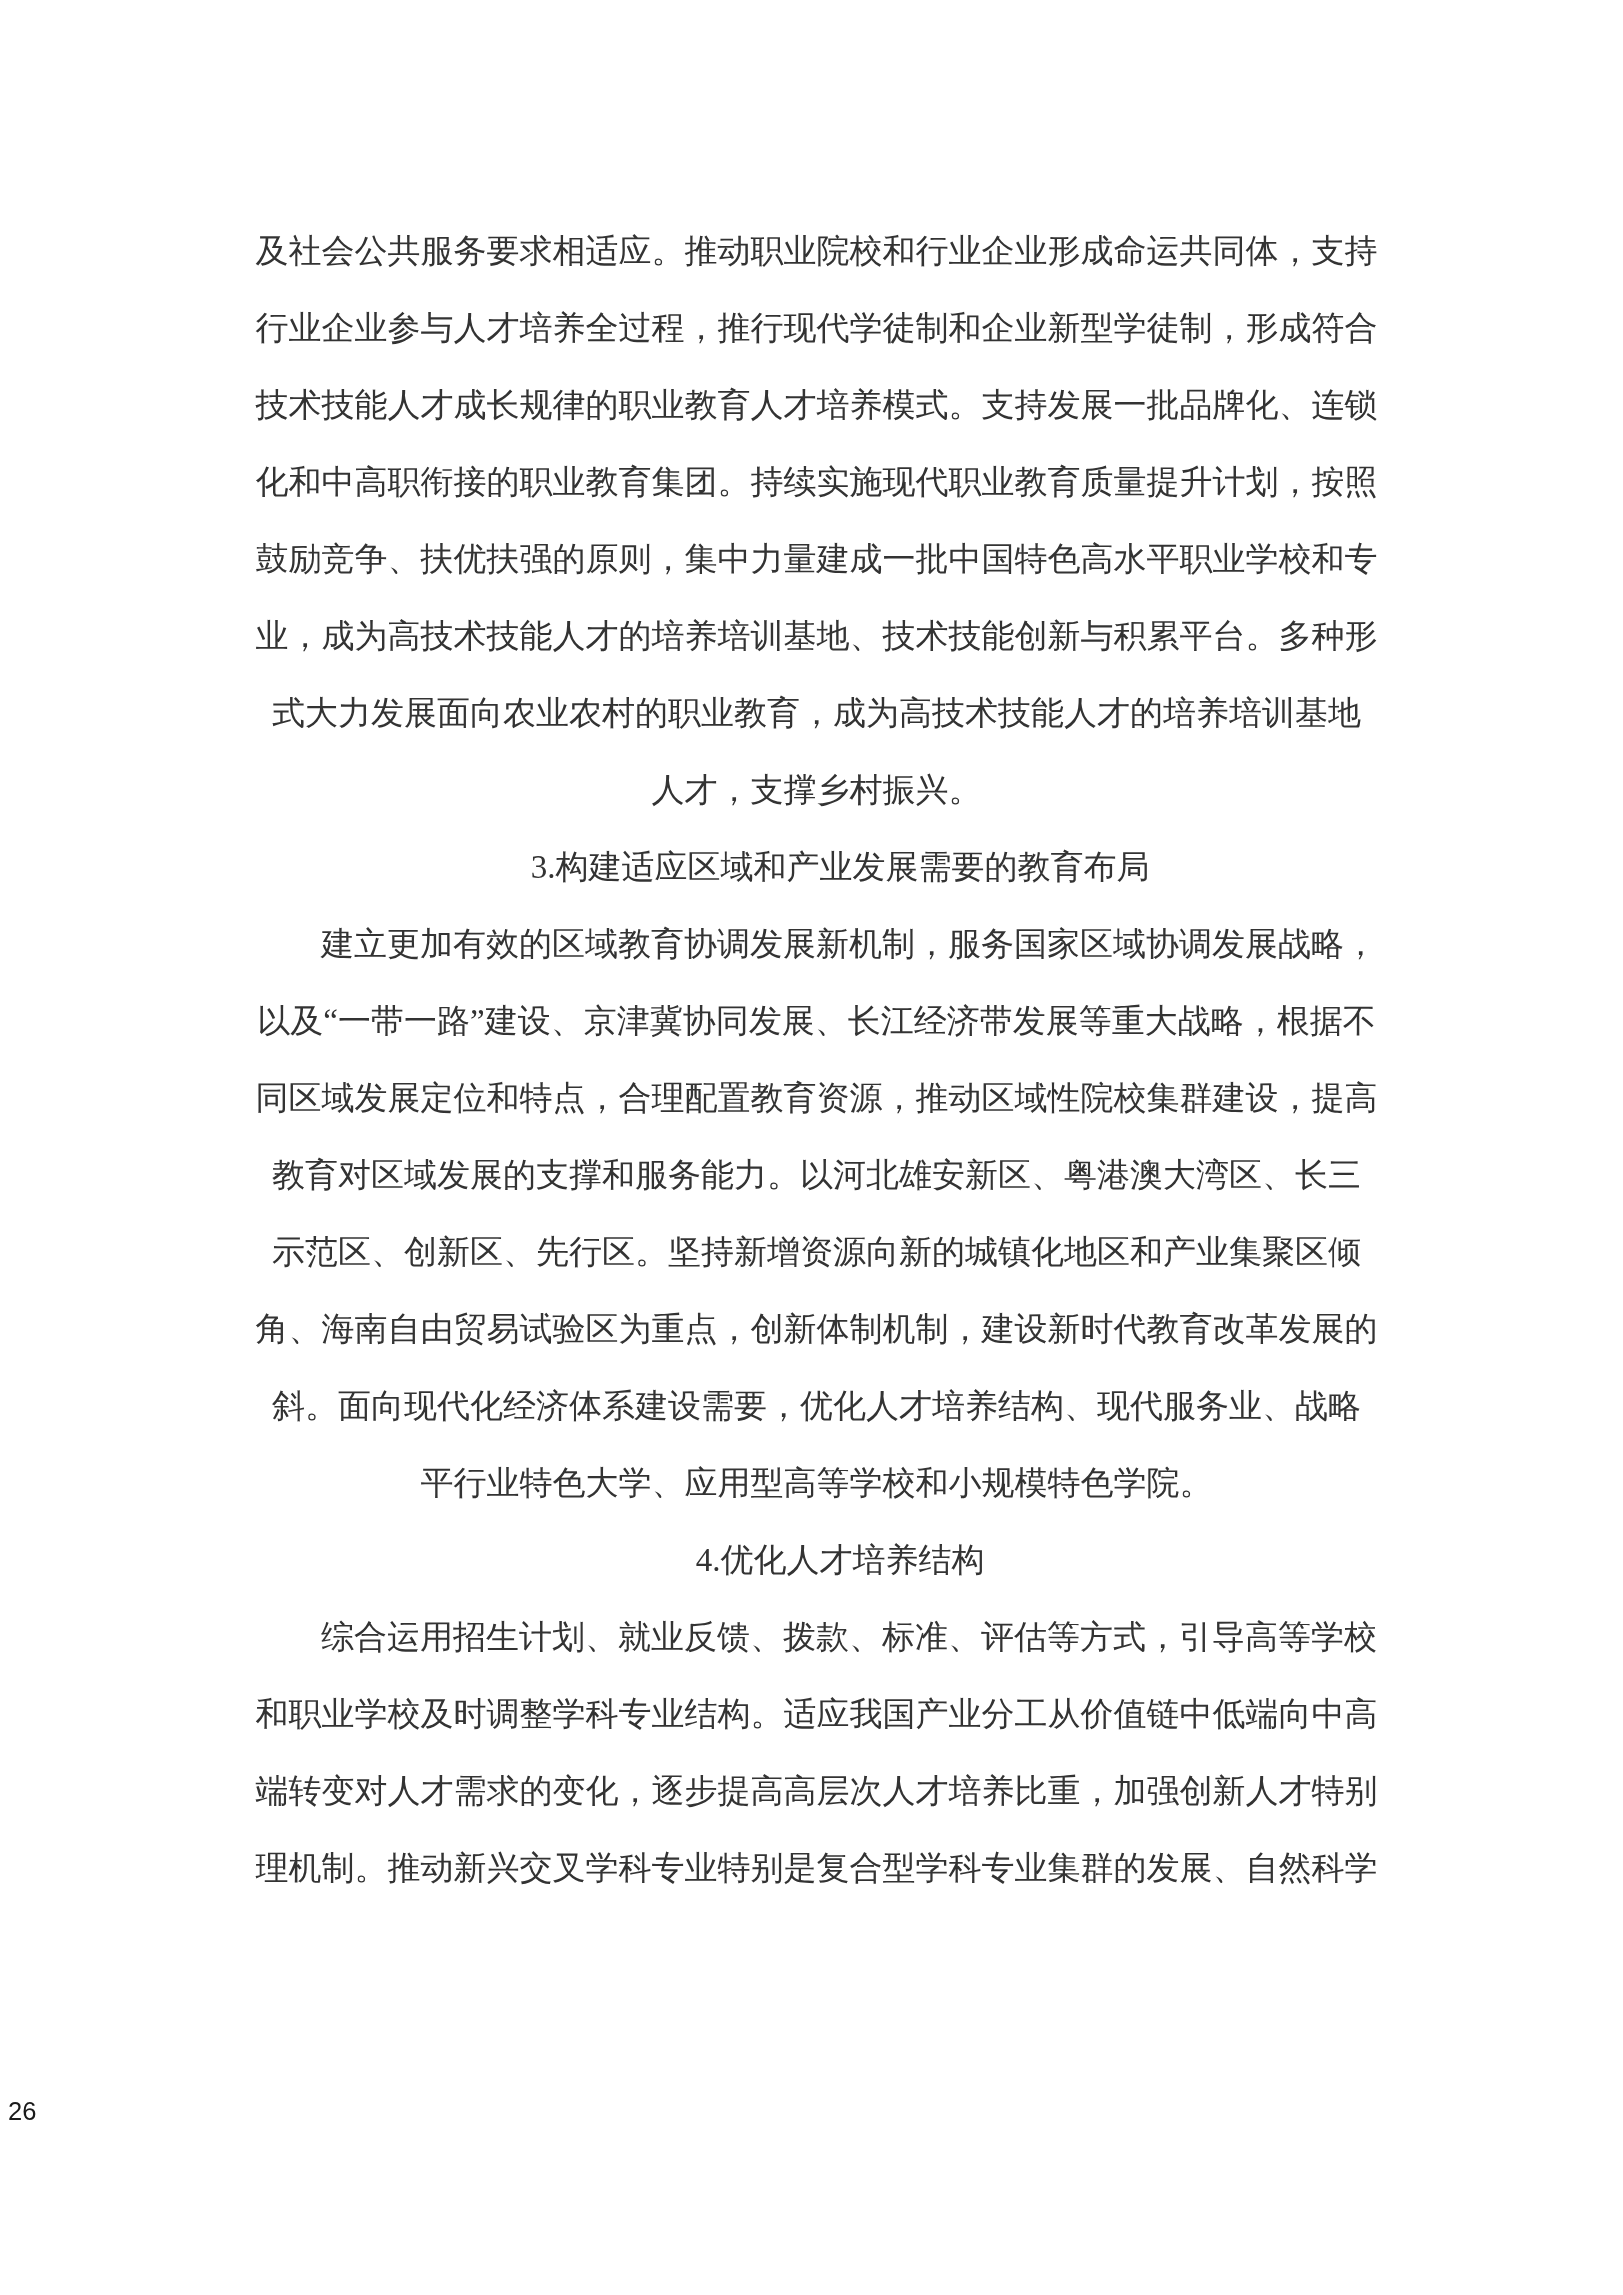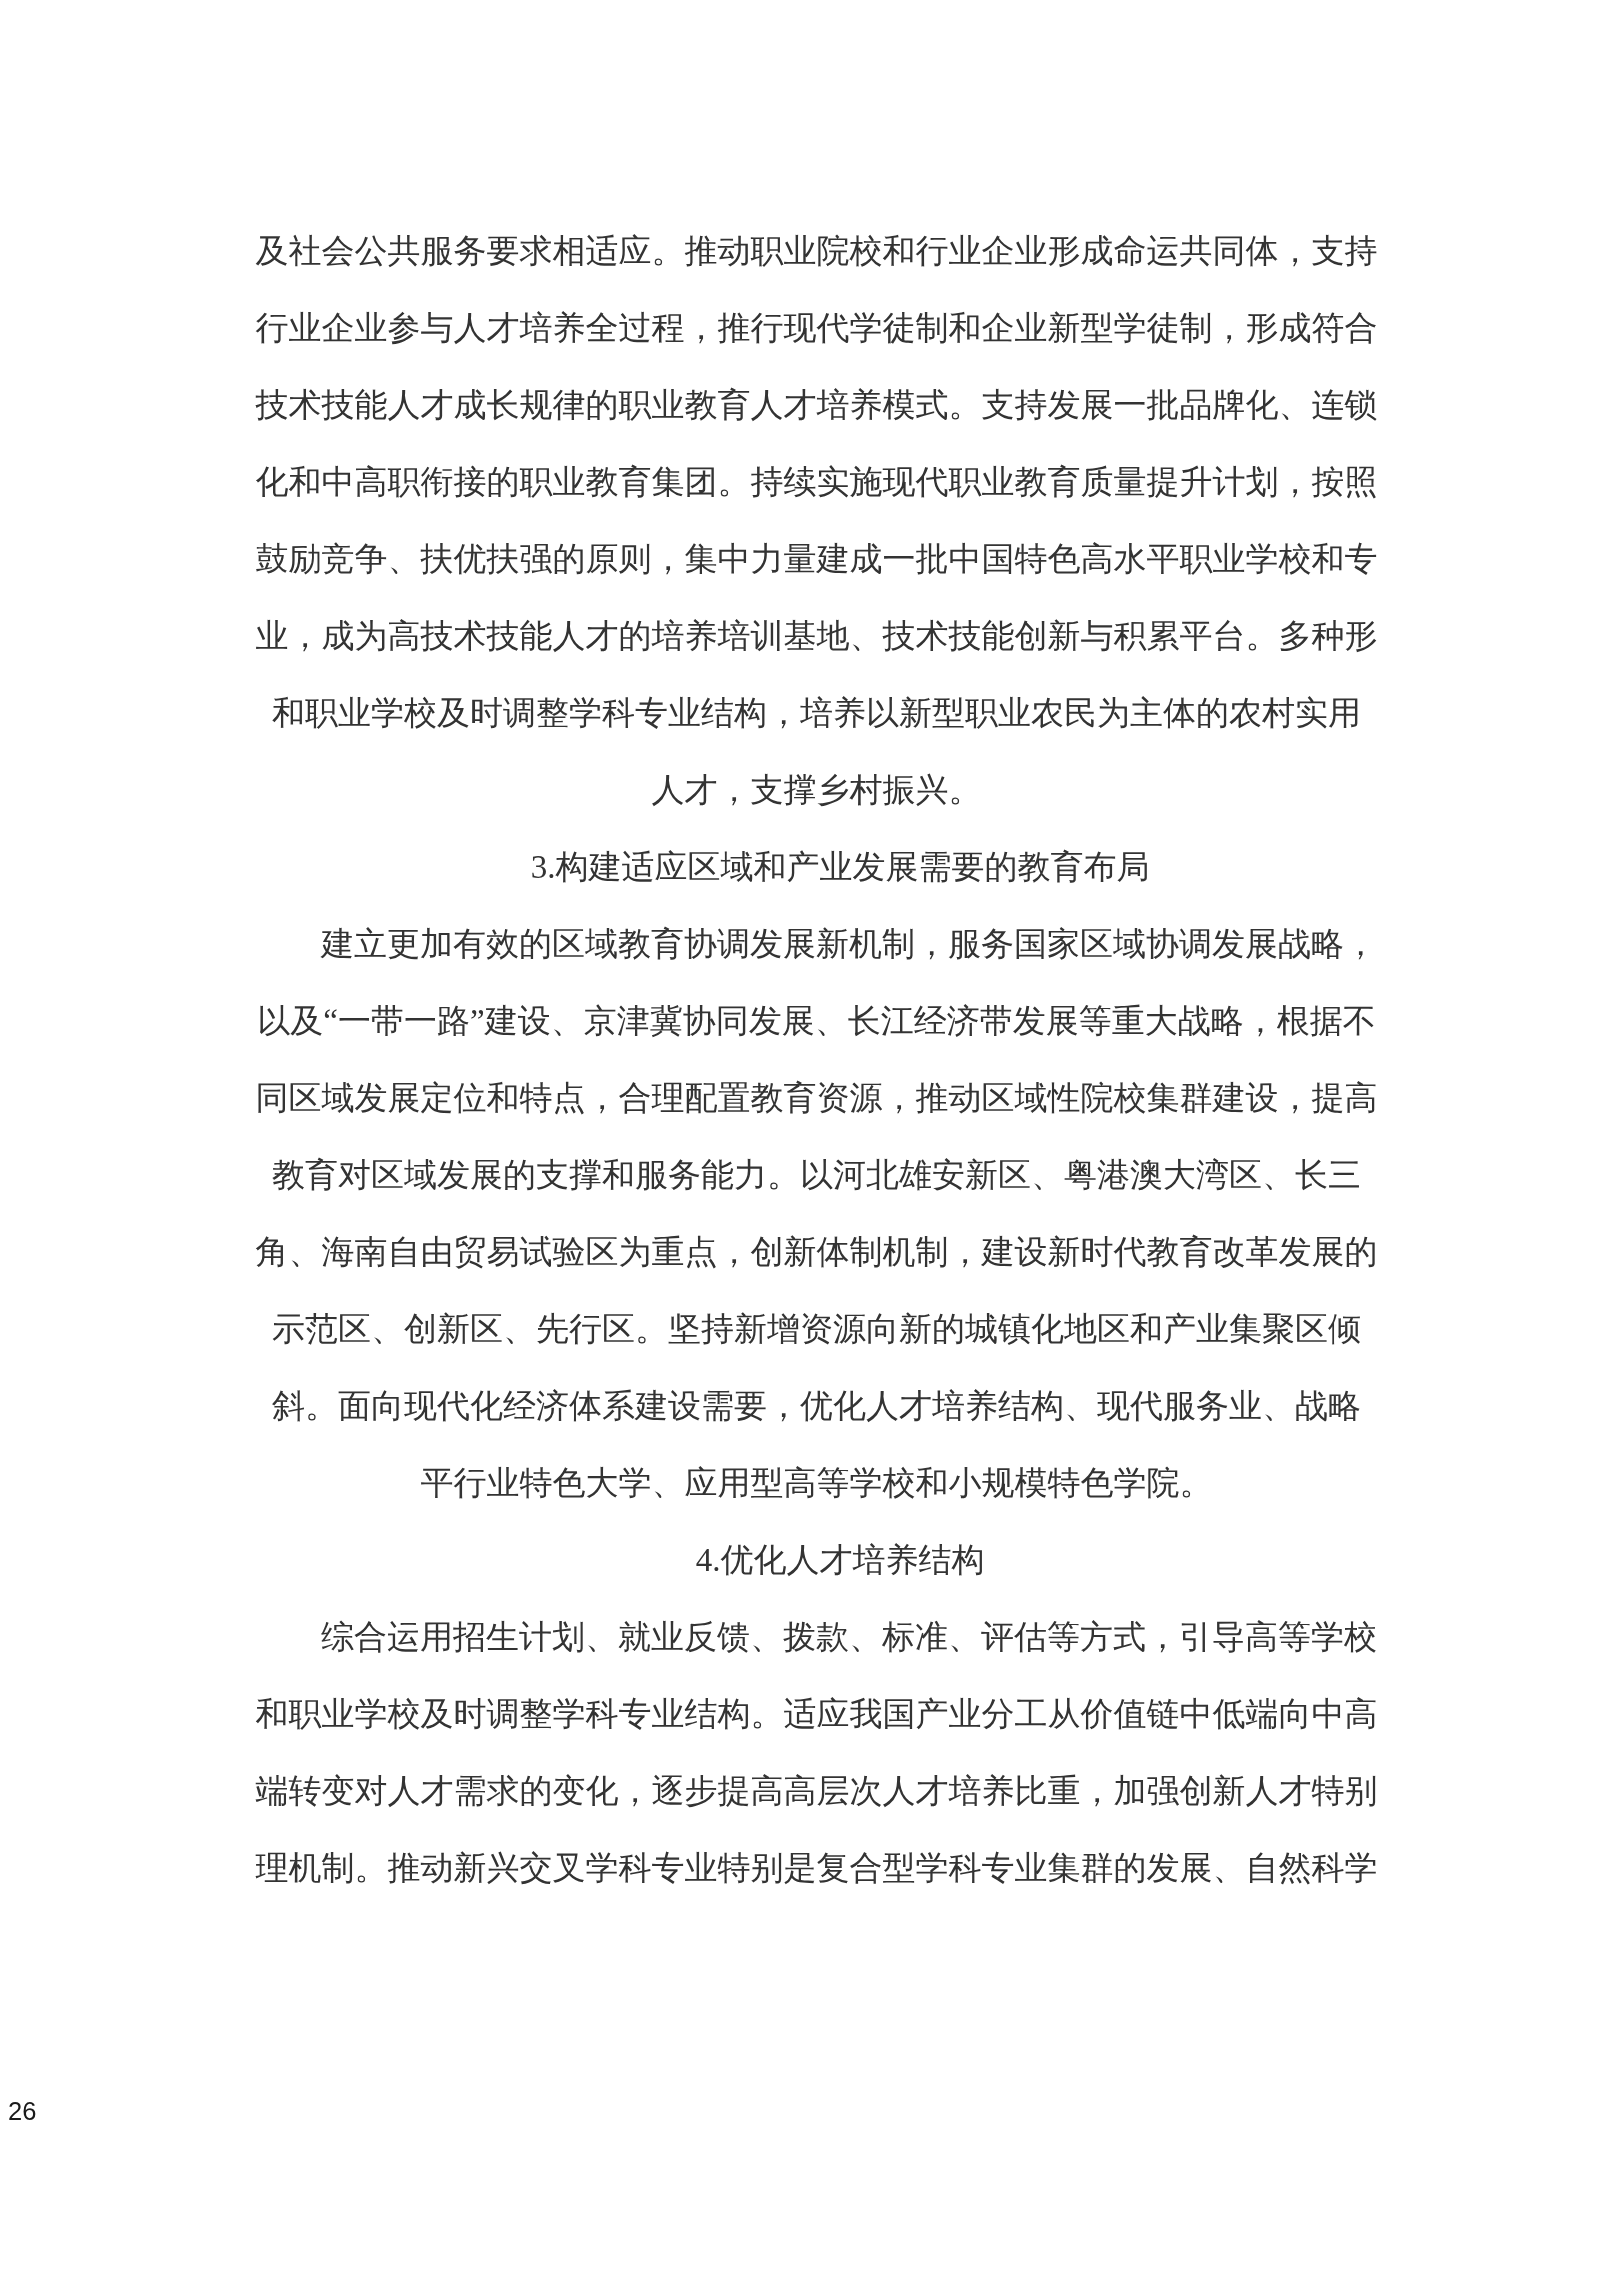--- a/index.html
+++ b/index.html
@@ -62,29 +62,29 @@
 <body>
 
 <div class="page">
   <div class="content">
     <div class="line">及社会公共服务要求相适应。推动职业院校和行业企业形成命运共同体，支持</div>
     <div class="line">行业企业参与人才培养全过程，推行现代学徒制和企业新型学徒制，形成符合</div>
     <div class="line">技术技能人才成长规律的职业教育人才培养模式。支持发展一批品牌化、连锁</div>
     <div class="line">化和中高职衔接的职业教育集团。持续实施现代职业教育质量提升计划，按照</div>
     <div class="line">鼓励竞争、扶优扶强的原则，集中力量建成一批中国特色高水平职业学校和专</div>
     <div class="line">业，成为高技术技能人才的培养培训基地、技术技能创新与积累平台。多种形</div>
-    <div class="line">和职业学校及时调整学科专业结构，培养以新型职业农民为主体的农村实用</div>
+    <div class="line">式大力发展面向农业农村的职业教育，成为高技术技能人才的培养培训基地</div>
     <div class="line">人才，支撑乡村振兴。</div>
     <div class="line indent-head">3.构建适应区域和产业发展需要的教育布局</div>
     <div class="line indent-para">建立更加有效的区域教育协调发展新机制，服务国家区域协调发展战略，</div>
     <div class="line">以及“一带一路”建设、京津冀协同发展、长江经济带发展等重大战略，根据不</div>
     <div class="line">同区域发展定位和特点，合理配置教育资源，推动区域性院校集群建设，提高</div>
     <div class="line">教育对区域发展的支撑和服务能力。以河北雄安新区、粤港澳大湾区、长三</div>
+    <div class="line">示范区、创新区、先行区。坚持新增资源向新的城镇化地区和产业集聚区倾</div>
     <div class="line">角、海南自由贸易试验区为重点，创新体制机制，建设新时代教育改革发展的</div>
-    <div class="line">示范区、创新区、先行区。坚持新增资源向新的城镇化地区和产业集聚区倾</div>
     <div class="line">斜。面向现代化经济体系建设需要，优化人才培养结构、现代服务业、战略</div>
     <div class="line">平行业特色大学、应用型高等学校和小规模特色学院。</div>
     <div class="line indent-head">4.优化人才培养结构</div>
     <div class="line indent-para">综合运用招生计划、就业反馈、拨款、标准、评估等方式，引导高等学校</div>
     <div class="line">和职业学校及时调整学科专业结构。适应我国产业分工从价值链中低端向中高</div>
     <div class="line">端转变对人才需求的变化，逐步提高高层次人才培养比重，加强创新人才特别</div>
     <div class="line">理机制。推动新兴交叉学科专业特别是复合型学科专业集群的发展、自然科学</div>
   </div>
 
   <div class="page-footer">

